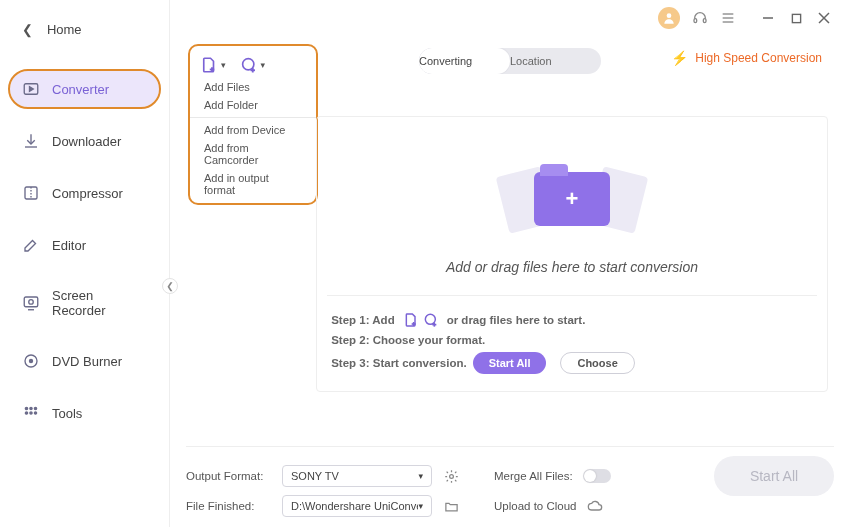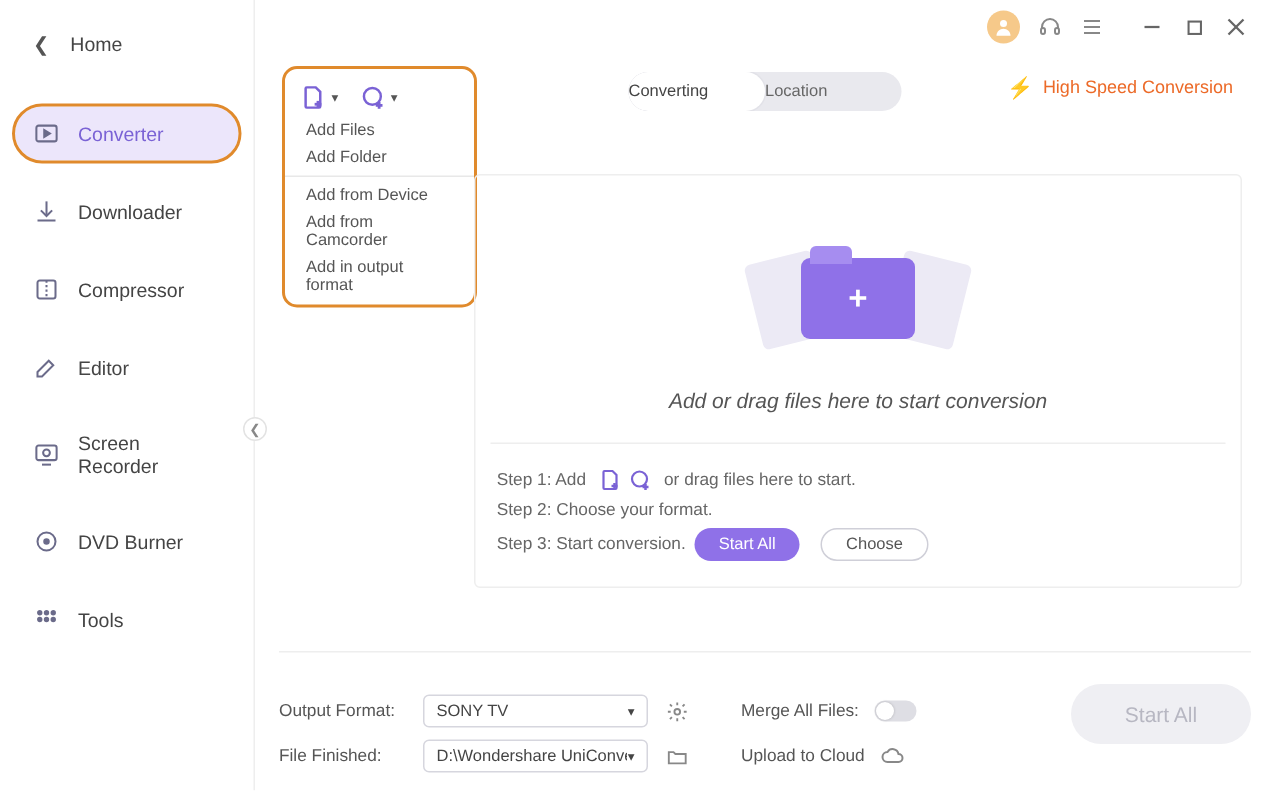--- a/index.html
+++ b/index.html
@@ -43,27 +43,27 @@
   .folder-ill { margin-top:42px; width:120px; height:80px; position:relative; display:flex; align-items:center; justify-content:center; }
   .folder-ill .shadow-doc { position:absolute; width:46px; height:58px; background:#eceaf5; border-radius:4px; }
   .folder-ill .sd1 { left:-10px; top:12px; transform:rotate(-14deg);}
   .folder-ill .sd2 { right:-10px; top:12px; transform:rotate(14deg);}
   .folder-ill .folder { width:76px; height:54px; background:#8f71e8; border-radius:6px; position:relative; display:flex; align-items:center; justify-content:center;}
   .folder-ill .folder::before { content:""; position:absolute; top:-8px; left:6px; width:28px; height:12px; background:#a68df0; border-radius:4px 4px 0 0;}
   .folder-ill .plus { color:#fff; font-size:22px; font-weight:700; position:relative; z-index:1;}
   .dz-text { margin-top:20px; font-size:14px; color:#555;font-style:italic;}
   .dz-divider { height:1px; background:#eee; width:96%; margin-top:20px;}
   .steps { width:96%; padding:10px 4px; font-size:11.5px; color:#666; }
-  .steps .row { display:flex; align-items:center; gap:6px; margin:6px 0;}
+  .steps .row { display:flex; align-items:center; gap:6px; margin:6px 0;font-weight:bold;}
   .step-ic { display:inline-flex; gap:4px; margin:0 2px;}
   .pill-btn { height:22px; padding:0 16px; border-radius:12px; font-size:11px; display:inline-flex; align-items:center; cursor:pointer;}
   .pill-primary { background:#8f71e8; color:#fff;}
   .pill-ghost { background:#fff; border:1px solid #cfcfd8; color:#555; margin-left:8px;}
 
-  .bottom-bar { position:absolute; left:16px; right:16px; top:434px; border-top:1px solid #eee; padding-top:28px; font-size:11.5px; color:#555;}
+  .bottom-bar { position:absolute; left:16px; right:16px; top:446px; border-top:1px solid #eee; padding-top:18px; font-size:11.5px; color:#555;}
   .bottom-bar .brow { display:flex; align-items:center; gap:10px; margin-bottom:8px;}
   .bottom-bar label { width:86px;}
   .bsel { width:150px; height:22px; border:1px solid #d6d6de; border-radius:4px; display:flex; align-items:center; justify-content:space-between; padding:0 8px; background:#fff; font-size:11px; color:#444;}
   .smallic { width:18px; height:18px; display:flex; align-items:center; justify-content:center; color:#777;}
   .toggle { width:28px; height:14px; border-radius:8px; background:#dedee4; position:relative;}
   .toggle::after { content:""; width:12px; height:12px; border-radius:50%; background:#fff; position:absolute; top:1px; left:1px; box-shadow:0 0 2px rgba(0,0,0,.2);}
   .start-all-big { position:absolute; right:16px; top:456px; width:120px; height:40px; border-radius:20px; background:#efeff3; color:#b7b7c2; display:flex; align-items:center; justify-content:center; font-size:14px;}
 
   svg { overflow:visible;}
 </style>

